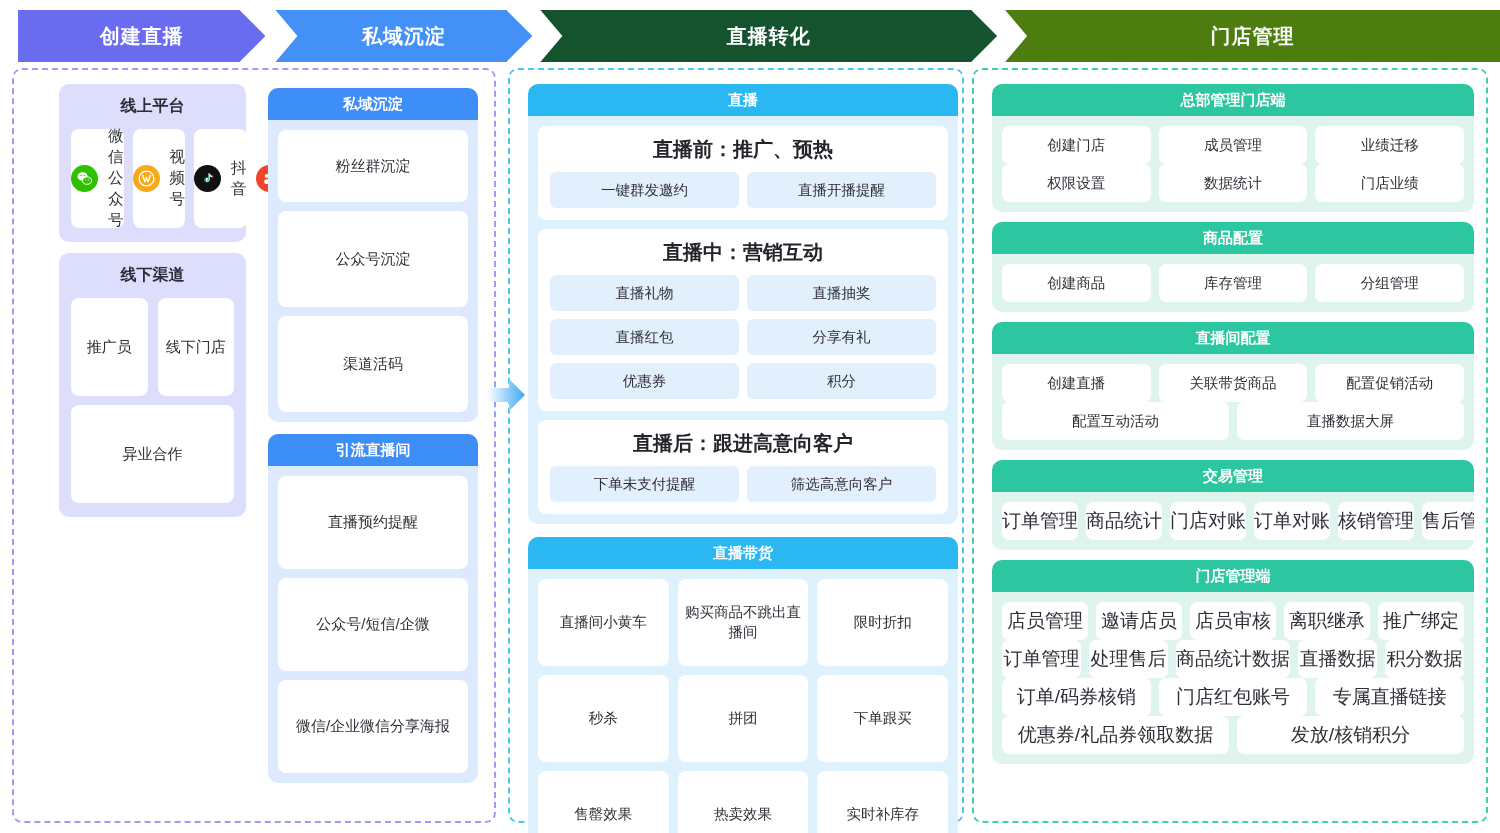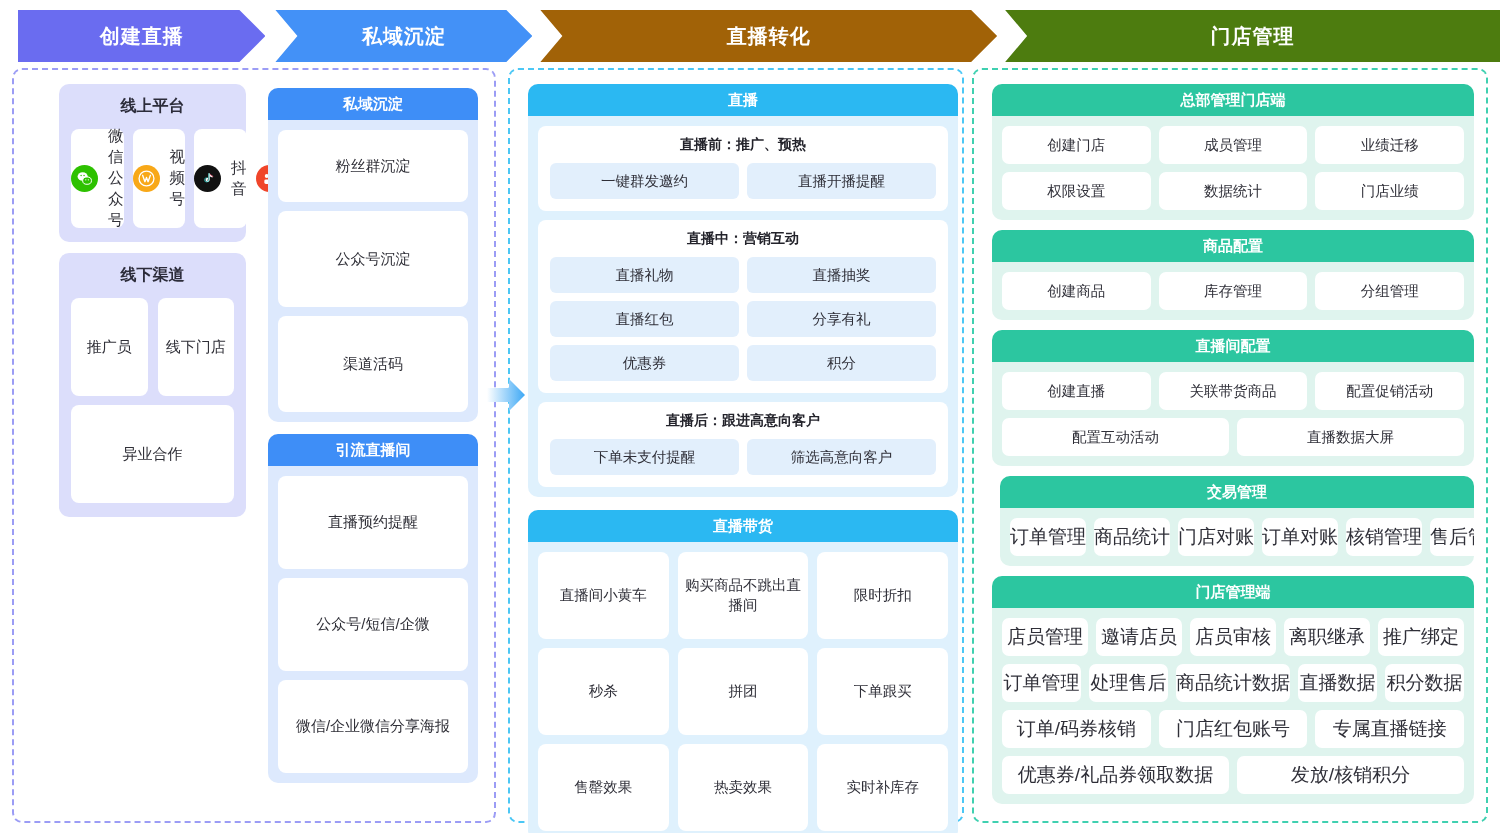--- a/index.html
+++ b/index.html
@@ -21,21 +21,21 @@
     display: flex; align-items: center; justify-content: center;
     color: #ffffff;
     font-size: 20px; font-weight: bold;
     letter-spacing: 1px;
     position: relative;
   }
   .rb1 { width: 260px; margin-left: 18px; background:#6a6cf0;
          clip-path: polygon(0 0, calc(100% - 26px) 0, 100% 50%, calc(100% - 26px) 100%, 0 100%); }
   .rb2 { width: 270px; margin-left: 10px; background:#4391f7;
          clip-path: polygon(0 0, calc(100% - 26px) 0, 100% 50%, calc(100% - 26px) 100%, 0 100%, 22px 50%); }
-  .rb3 { width: 480px; margin-left: 8px; background:#a16207;
+  .rb3 { width: 480px; margin-left: 8px; background:#14532d;
          clip-path: polygon(0 0, calc(100% - 26px) 0, 100% 50%, calc(100% - 26px) 100%, 0 100%, 22px 50%); }
   .rb4 { width: 520px; margin-left: 8px; background:#4d7c0f;
          clip-path: polygon(0 0, 100% 0, 100% 100%, 0 100%, 22px 50%); }
 
   
   .panel {
     position: absolute;
     border: 2px dashed #9b9cf5;
     border-radius: 10px;
   }
@@ -67,37 +67,37 @@
   .blue-body { background:#dde9fd; }
   .blue-card { background:#fff; border-radius:8px; display:flex; align-items:center;
                justify-content:center; font-size:15px; color:#303038; }
 
   
   .cyan-head { background:#2bb8f2; }
   .cyan-body { background:#dff1fd; }
   .sub-white {
     background:#fff; border-radius:8px; padding:10px 12px 12px;
   }
-  .sub-title { text-align:center; font-size:14px; font-weight:bold; color:#23232b; margin-bottom:9px; }
+  .sub-title { text-align:center; font-size:20px; font-weight:bold; color:#23232b; margin-bottom:9px; }
   .chip-grid { display:grid; grid-template-columns:1fr 1fr; gap:8px; }
   .chip {
     background:#e2effc; border-radius:6px;
     height:36px; display:flex; align-items:center; justify-content:center;
     font-size:14.5px; color:#2f2f38;
   }
   .goods-grid { display:grid; grid-template-columns:1fr 1fr 1fr; gap:9px; }
   .goods-card {
     background:#fff; border-radius:8px; height:87px;
     display:flex; align-items:center; justify-content:center; text-align:center;
     font-size:14.5px; color:#2f2f38; line-height:1.35; padding:0 6px;
   }
 
   
   .green-head { background:#2cc6a0; }
-  .green-body { background:#dff4ee; padding:10px; display:flex; flex-direction:column; gap:8px; }
+  .green-body { background:#dff4ee; padding:10px; display:flex; flex-direction:column; gap:0; }
   .g-row { display:flex; gap:8px; }
   .g-cell {
     background:#fff; border-radius:7px; height:38px; flex:1;
     display:flex; align-items:center; justify-content:center;
     font-size:14.5px; color:#2f2f38; white-space:nowrap;
   }
   .g-cell.small { font-size:19px; }
 
   
   .plat-row { height:99px; gap:10px; }
@@ -320,21 +320,21 @@
         <div class="g-cell">关联带货商品</div>
         <div class="g-cell">配置促销活动</div>
       </div>
       <div class="g-row">
         <div class="g-cell">配置互动活动</div>
         <div class="g-cell">直播数据大屏</div>
       </div>
     </div>
   </div>
 
-  <div class="grp" style="margin-top:10px;margin-left:8px;">
+  <div class="grp" style="margin-top:10px;">
     <div class="grp-head green-head">交易管理</div>
     <div class="green-body">
       <div class="g-row">
         <div class="g-cell small">订单管理</div>
         <div class="g-cell small">商品统计</div>
         <div class="g-cell small">门店对账</div>
         <div class="g-cell small">订单对账</div>
         <div class="g-cell small">核销管理</div>
         <div class="g-cell small">售后管理</div>
       </div>

